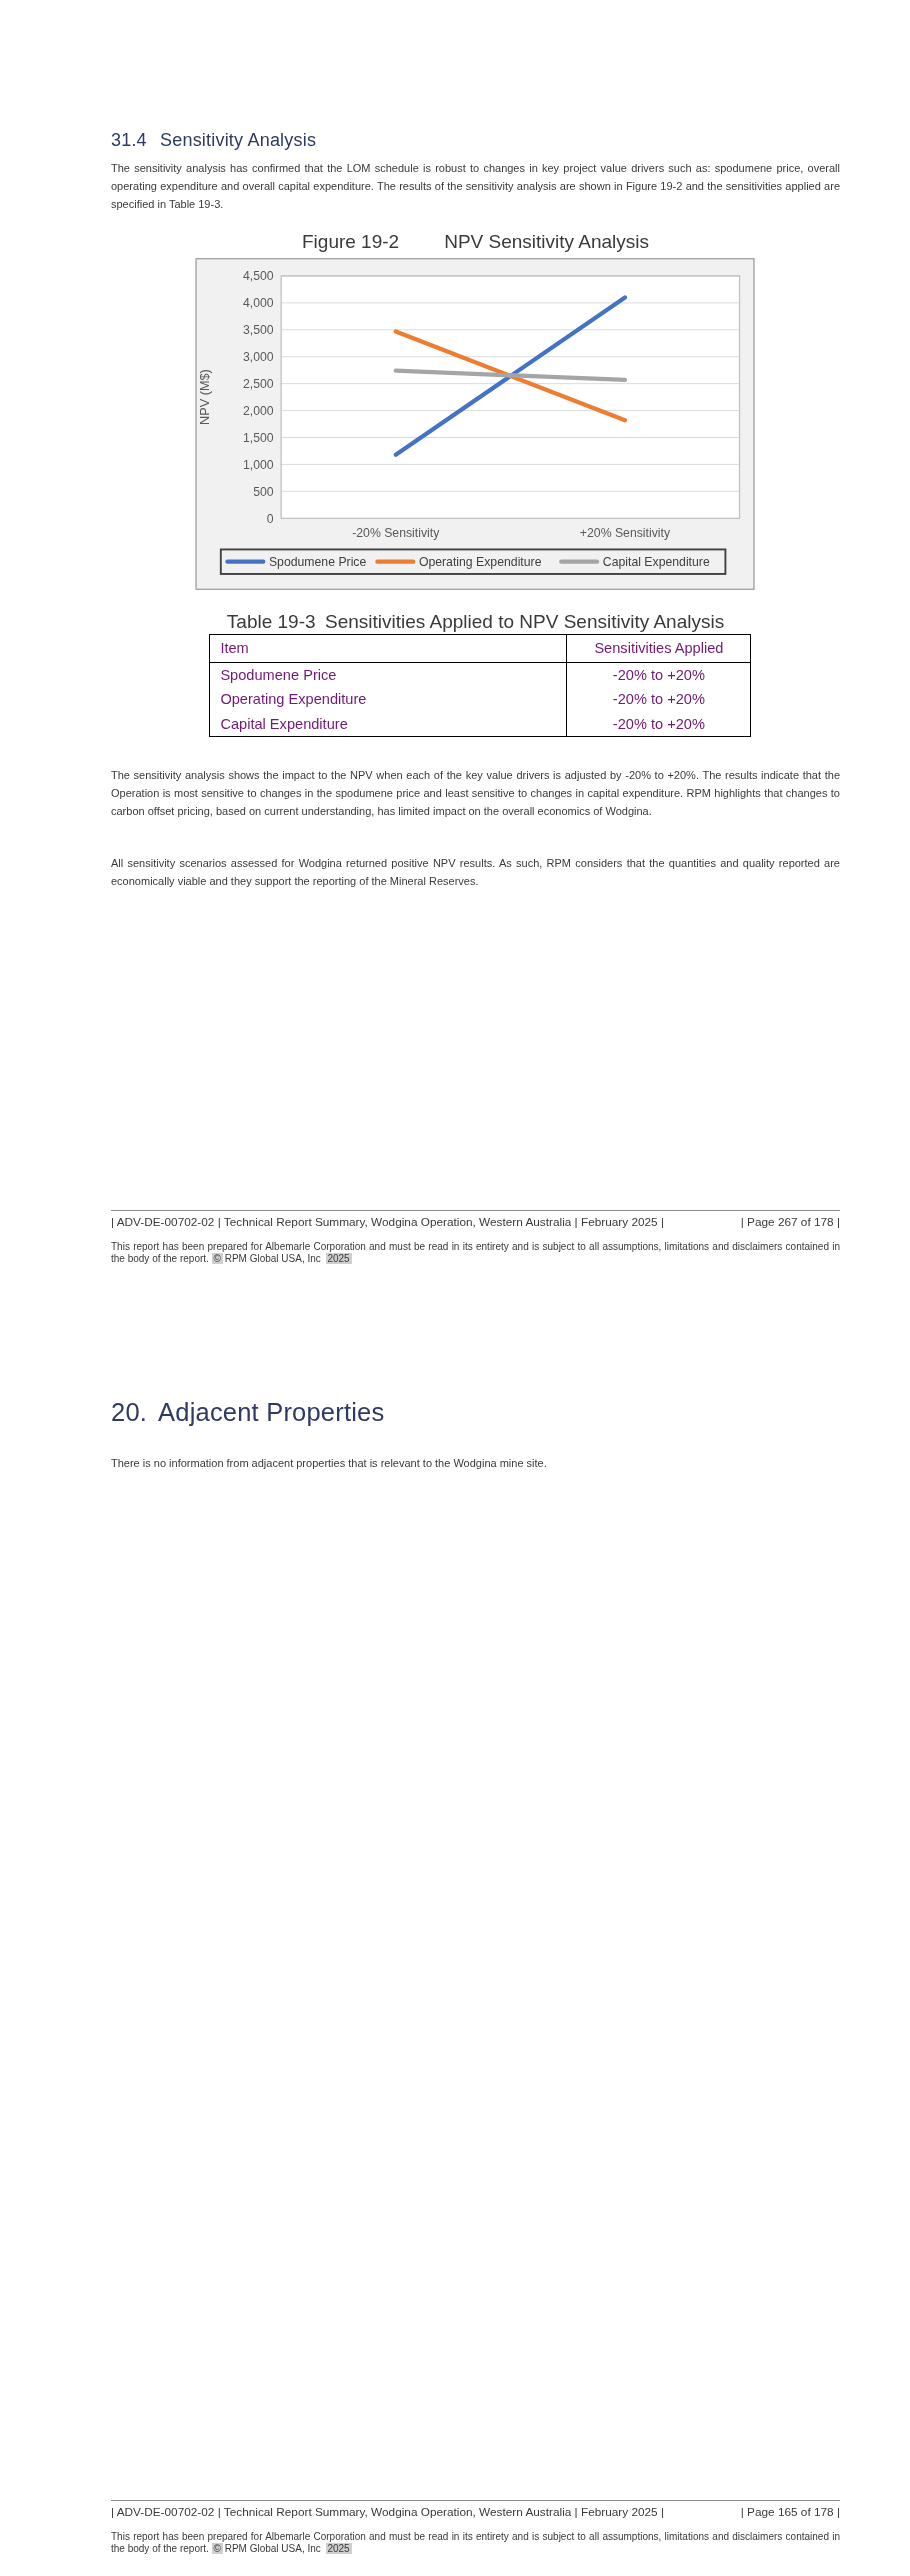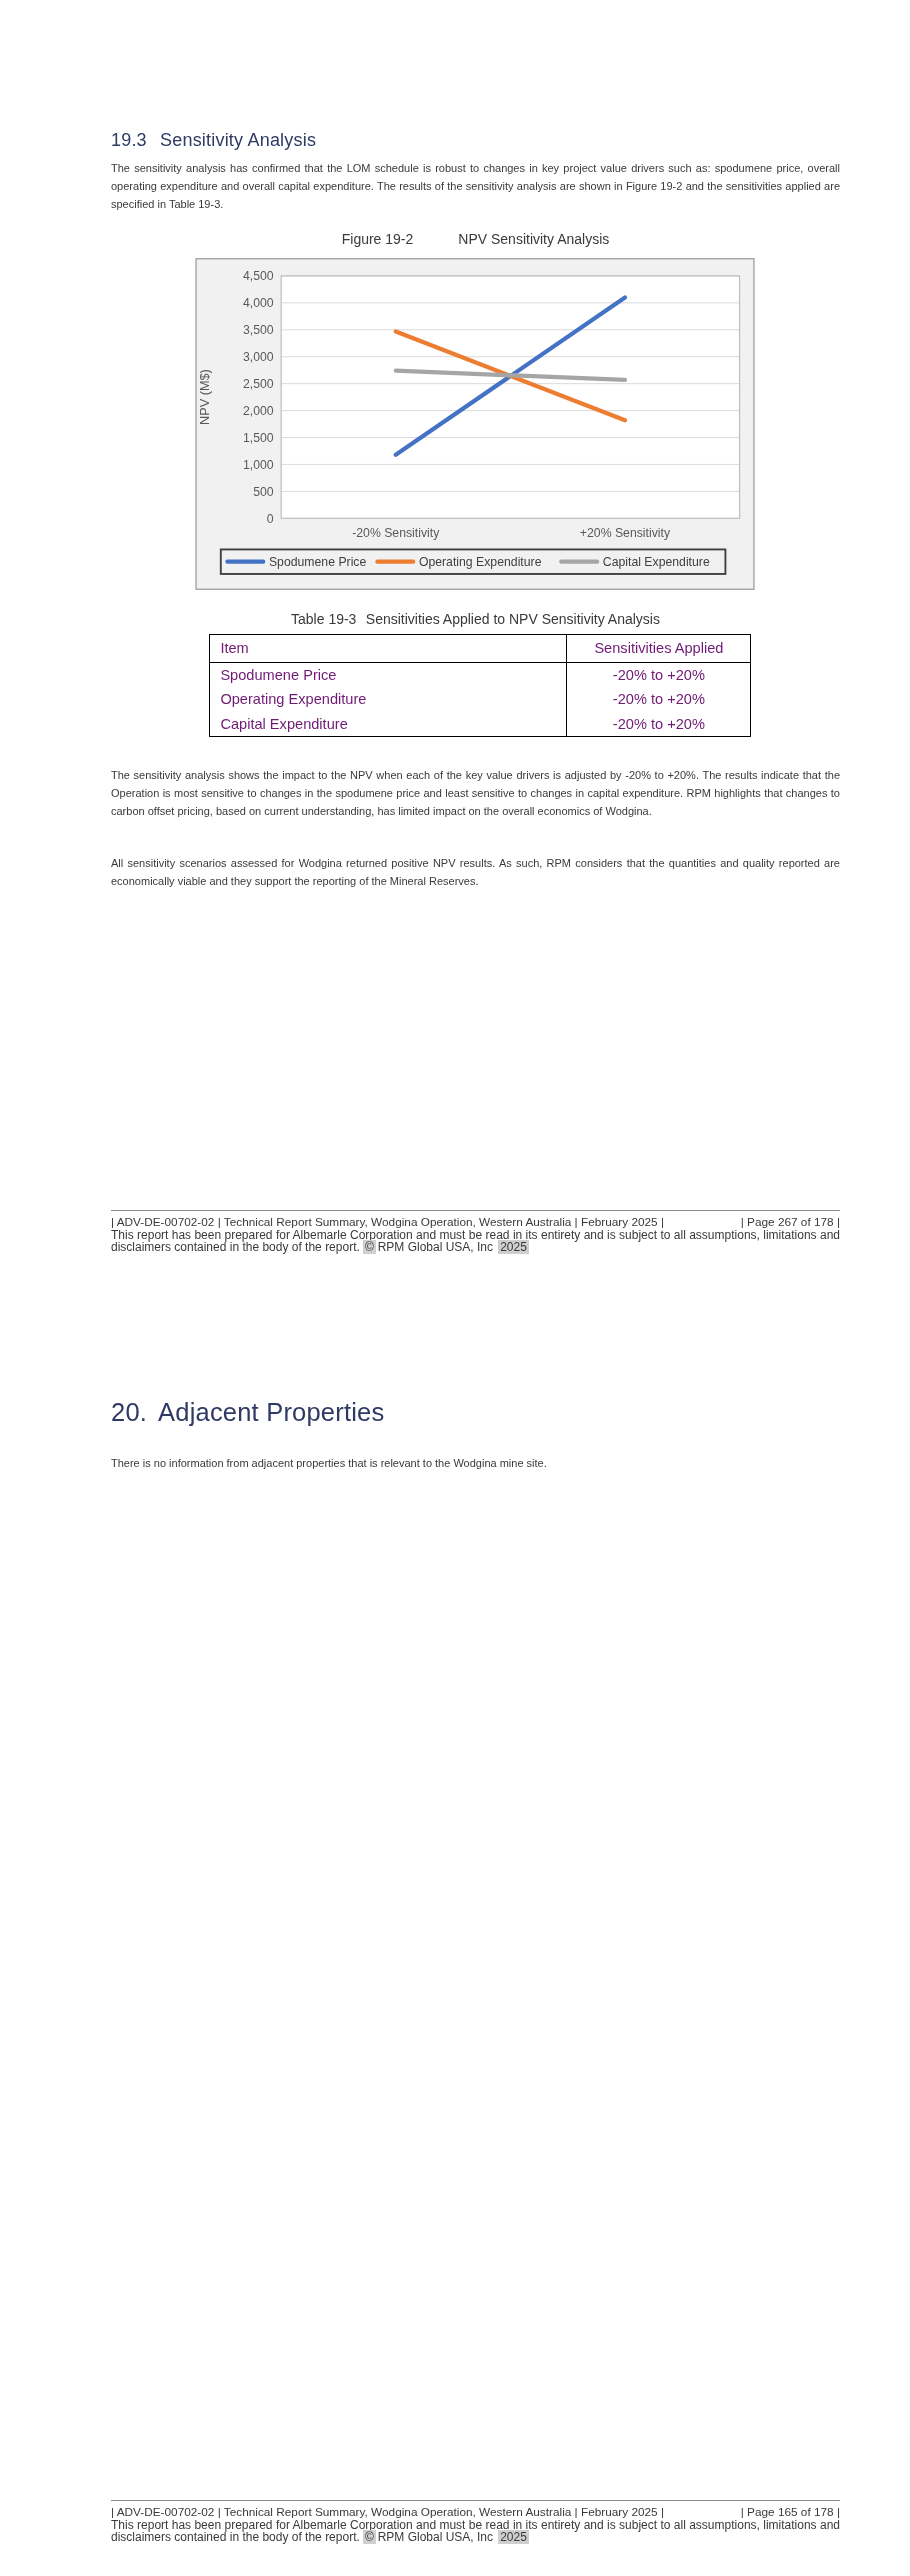--- a/index.html
+++ b/index.html
@@ -14,21 +14,21 @@
   .content-x{left:111px;width:729px;}
 
   .h2{font-size:18px;color:#2e3a64;letter-spacing:0.2px;white-space:nowrap;}
   .h2 .num{margin-right:13.2px;}
   .h1{font-size:25.5px;color:#2e3a64;letter-spacing:0.2px;white-space:nowrap;}
   .h1 .num{margin-right:11px;}
 
   .body-text{font-size:11px;line-height:18px;text-align:justify;color:#3a3a3a;}
   .body-text.single{text-align:left;}
 
-  .caption{font-size:14px;color:#3a3a3a;text-align:center;white-space:nowrap;}
+  .caption{font-size:19px;color:#3a3a3a;text-align:center;white-space:nowrap;}
   .caption .cap-label{margin-right:45px;}
   .caption.tight .cap-label{margin-right:9.4px;margin-top:17px;}
 
   
   .chart-wrap{left:195px;top:258px;width:560px;height:332px;}
   svg text{font-family:"Liberation Sans","DejaVu Sans",sans-serif;}
 
   
   table.data-table{border-collapse:collapse;table-layout:fixed;width:527px;
     font-size:14.6px;color:#701a75;}
@@ -38,31 +38,31 @@
   table.data-table th:first-child, table.data-table td:first-child{
     width:345px;text-align:left;padding-left:10.4px;border-right:0.9px solid #000;}
   table.data-table th:last-child, table.data-table td:last-child{
     width:181px;text-align:center;}
 
   
   .footer{left:111px;width:729px;}
   .footer-rule{border-top:0.9px solid #8c8c8c;height:0;}
   .footer-line{display:flex;justify-content:space-between;font-size:11.8px;
     margin-top:3.8px;white-space:nowrap;color:#3a3a3a;}
-  .disclaimer{margin-top:0;font-size:12px;line-height:12.3px;text-align:justify;color:#3a3a3a;}
+  .disclaimer{margin-top:12px;font-size:10px;line-height:12.3px;text-align:justify;color:#3a3a3a;}
   .hl{background:#cfcfcf;padding:0 1.9px;}
   .disclaimer .company{margin-left:1.9px;margin-right:1.9px;}
 </style>
 </head>
 <body>
 
 <div class="page" id="page-164">
 
   <div class="abs content-x h2" style="top:130px">
-    <span class="num">19.3</span><span>Sensitivity Analysis</span>
+    <span class="num">31.4</span><span>Sensitivity Analysis</span>
   </div>
 
   <div class="abs content-x body-text" style="top:159px">The sensitivity analysis has confirmed that the LOM schedule is robust to changes in key project value drivers such as: spodumene price, overall operating expenditure and overall capital expenditure. The results of the sensitivity analysis are shown in Figure 19-2 and the sensitivities applied are specified in Table 19-3.</div>
 
   <div class="abs content-x caption" style="top:231px">
     <span class="cap-label">Figure 19-2</span><span>NPV Sensitivity Analysis</span>
   </div>
 
   <div class="abs chart-wrap">
     <svg width="560" height="332" viewBox="0 0 593 352">

